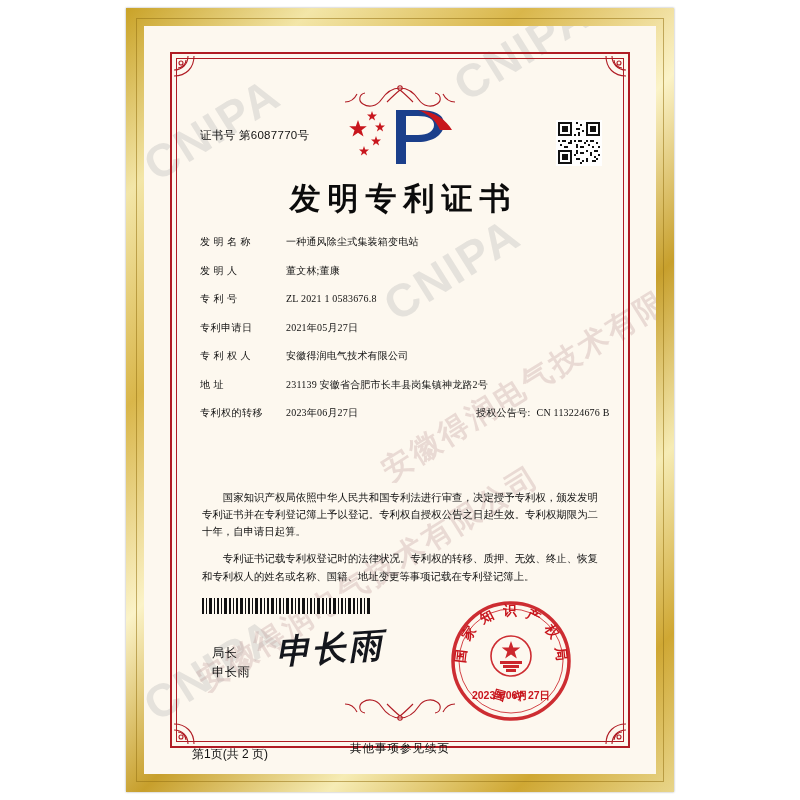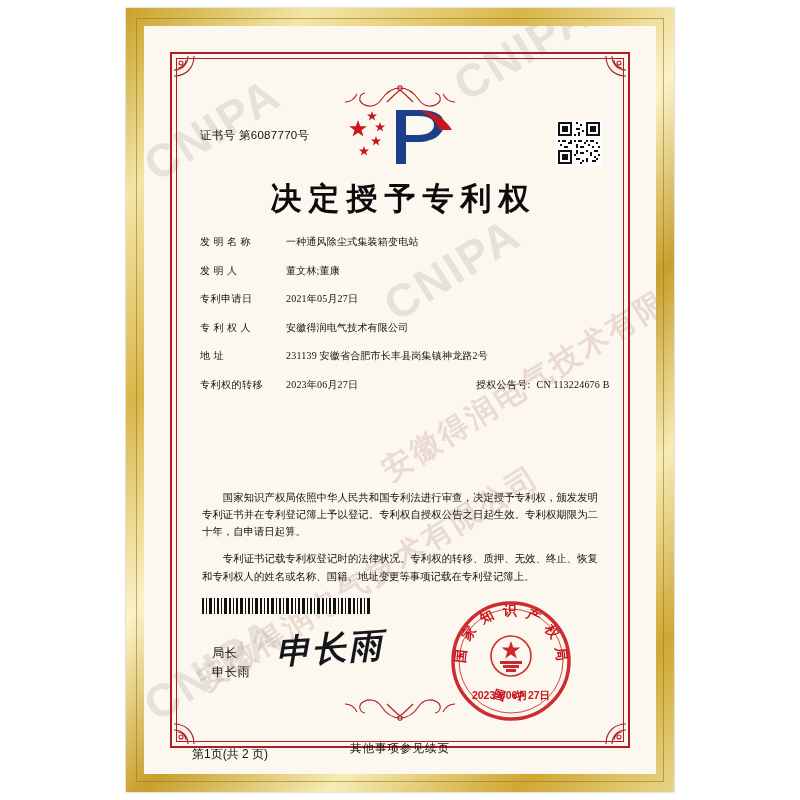--- a/index.html
+++ b/index.html
@@ -419,30 +419,34 @@
                 <rect x="30" y="38" width="2" height="4"></rect>
               <rect x="36" y="40" width="4" height="2"></rect>
                 <rect x="40" y="38" width="2" height="2"></rect>
                 <rect x="24" y="42" width="2" height="2"></rect>
               <rect x="18" y="34" width="2" height="2"></rect>
                 <rect x="38" y="36" width="2" height="2"></rect>
             </g>
           </svg>
         </div>
 
-        <div id="title">决定授予专利权</div>
+        <div id="title">发明专利证书</div>
 
         <div id="fields">
           <div class="field-row">
             <span class="field-label">发 明 名 称</span>
             <span class="field-value">一种通风除尘式集装箱变电站</span>
           </div>
           <div class="field-row">
             <span class="field-label">发 明 人</span>
             <span class="field-value">董文林;董康</span>
+          </div>
+          <div class="field-row">
+            <span class="field-label">专 利 号</span>
+            <span class="field-value">ZL 2021 1 0583676.8</span>
           </div>
           <div class="field-row">
             <span class="field-label">专利申请日</span>
             <span class="field-value">2021年05月27日</span>
           </div>
           <div class="field-row">
             <span class="field-label">专 利 权 人</span>
             <span class="field-value">安徽得润电气技术有限公司</span>
           </div>
           <div class="field-row">

